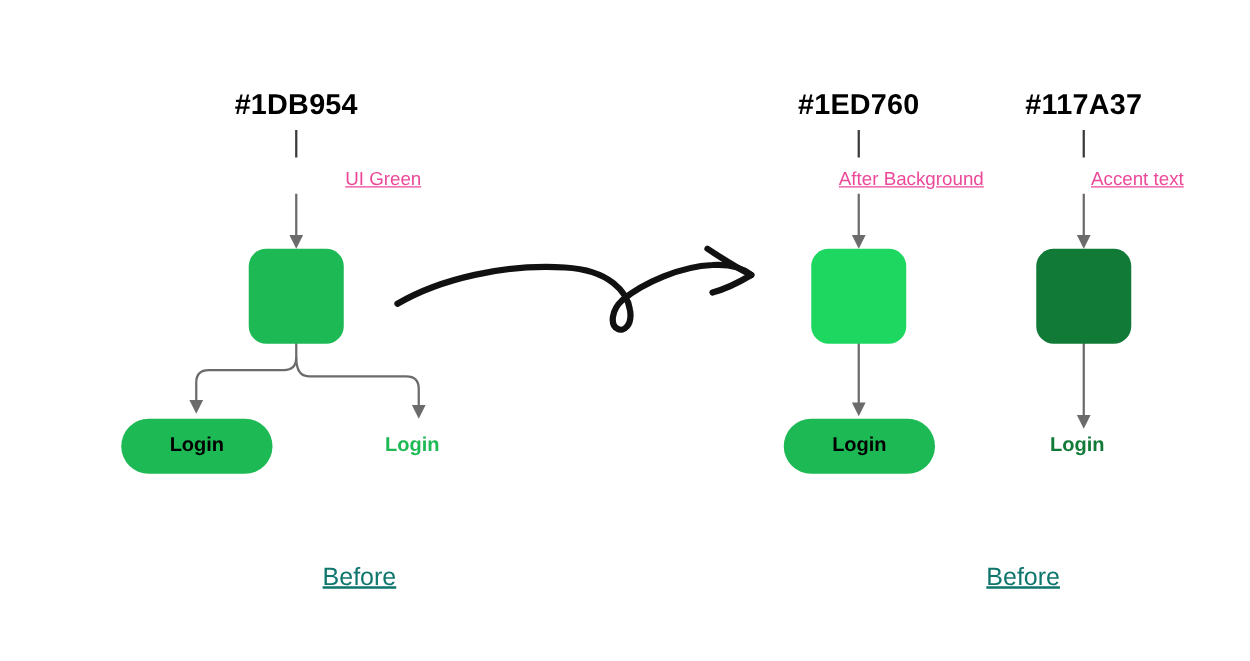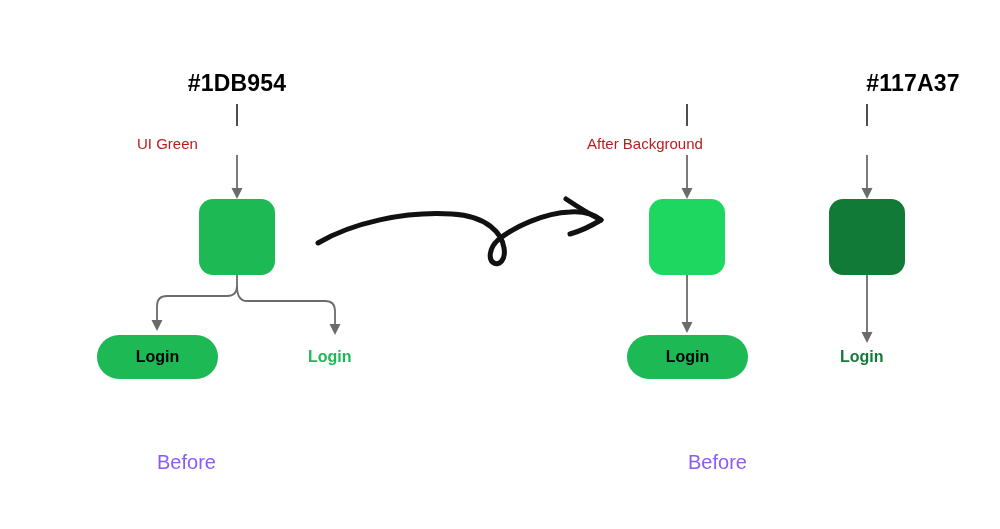--- a/index.html
+++ b/index.html
@@ -30,32 +30,34 @@
     font-weight: 700;
     letter-spacing: 0.2px;
     text-align: center;
     white-space: nowrap;
     color: #000000;
     line-height: 1;
   }
   .role-label {
     font-size: 15px;
     font-weight: 400;
-    text-align: left;
+    text-align: right;
     white-space: nowrap;
-    color: #b91c1c;
+    color: #ec4899;
     line-height: 1;
+    text-decoration: underline;
   }
   .section-label {
     font-size: 20px;
     font-weight: 400;
-    text-align: left;
+    text-align: right;
     white-space: nowrap;
-    color: #8b5cf6;
+    color: #0f766e;
     line-height: 1;
+    text-decoration: underline;
   }
 
   
   .swatch {
     width: 76px;
     height: 76px;
     border-radius: 14px;
   }
 
   
@@ -153,31 +155,33 @@
   <div class="abs swatch" style="left:199px; top:199px; background:#1DB954;"></div>
 
   <button class="abs pill-button" style="left:97px; top:335px; background:#1DB954; color:#000000;">
     <span>Login</span>
   </button>
 
   <button class="abs text-button" style="left:308px; top:349px; color:#1DB954;">
     <span>Login</span>
   </button>
 
+  <div class="abs hex-label" style="left:587px; top:72px; width:200px;">#1ED760</div>
 
   <div class="abs role-label" style="left:587px; top:136px; width:200px;">After Background</div>
 
   <div class="abs swatch" style="left:649px; top:199px; background:#1ED760;"></div>
 
   <button class="abs pill-button" style="left:627px; top:335px; background:#1DB954; color:#000000;">
     <span>Login</span>
   </button>
 
-  <div class="abs hex-label" style="left:833px; top:72px; width:160px;">#117A37</div>
+  <div class="abs hex-label" style="left:787px; top:72px; width:160px;">#117A37</div>
 
+  <div class="abs role-label" style="left:787px; top:136px; width:160px;">Accent text</div>
 
   <div class="abs swatch" style="left:829px; top:199px; background:#117A37;"></div>
 
   <button class="abs text-button" style="left:840px; top:349px; color:#117A37;">
     <span>Login</span>
   </button>
 
   <div class="abs section-label" style="left:157px; top:452px; width:160px;">Before</div>
 
   <div class="abs section-label" style="left:688px; top:452px; width:160px;">Before</div>

